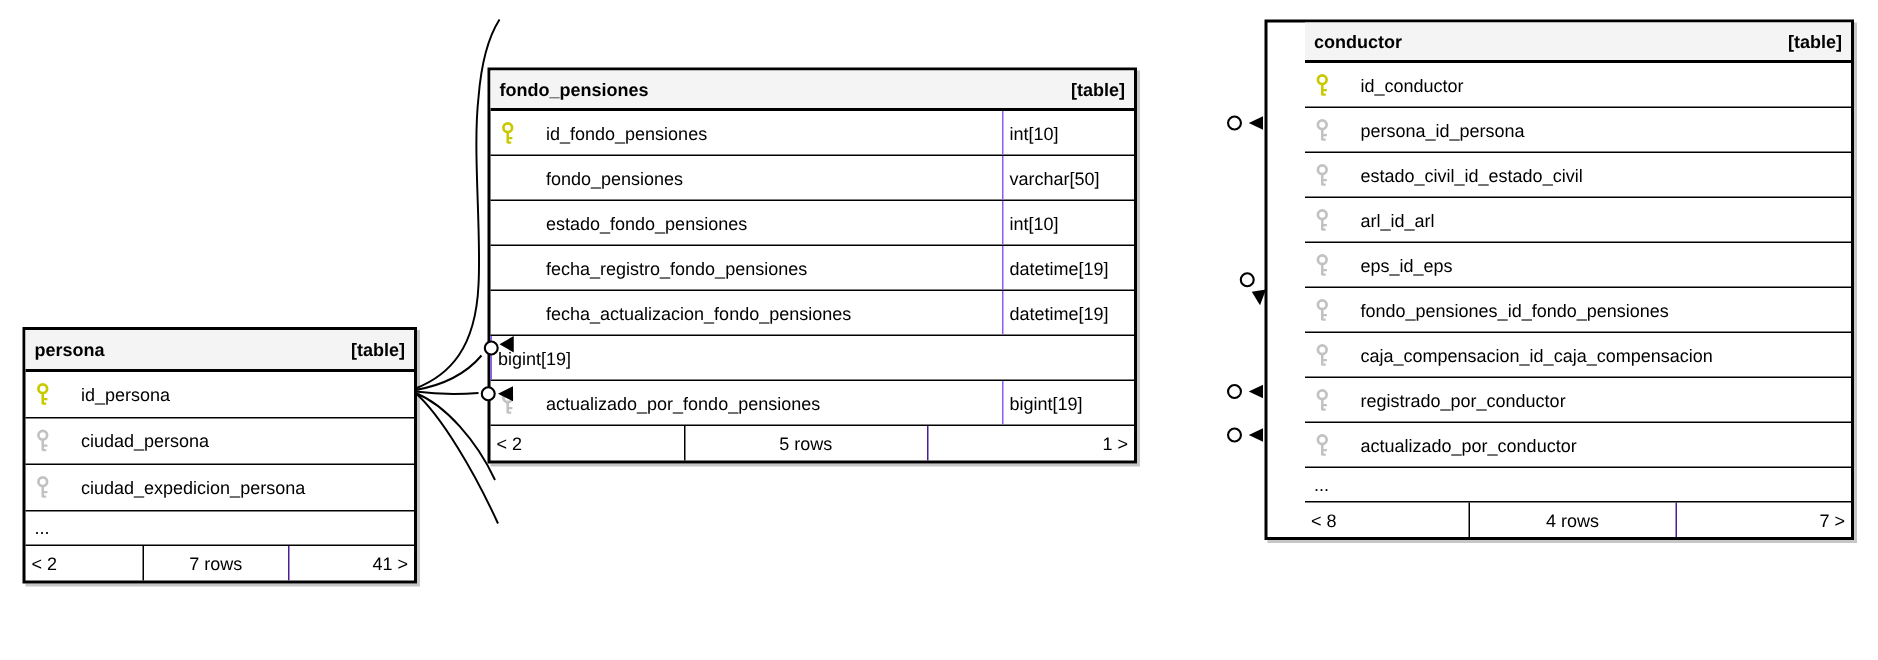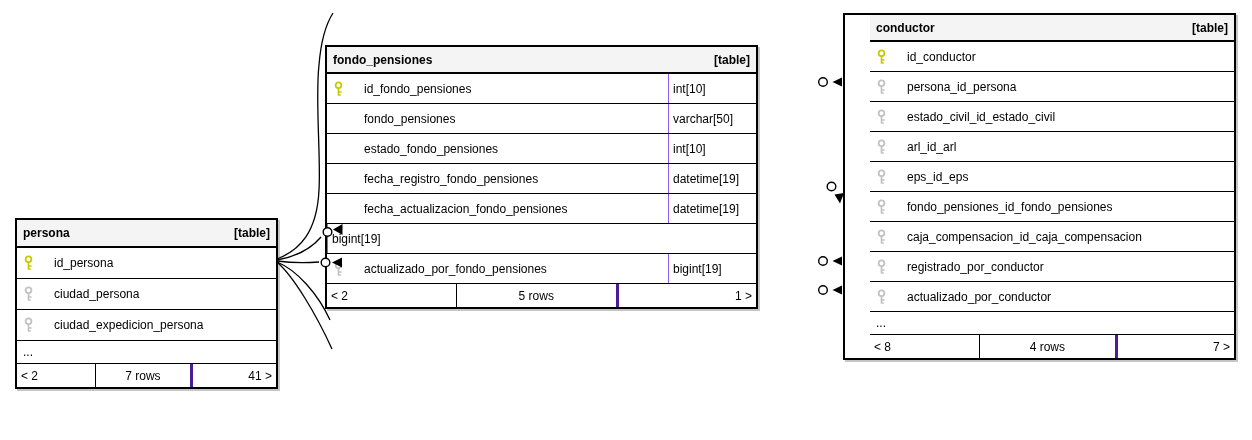--- a/index.html
+++ b/index.html
@@ -24,21 +24,21 @@
   .kicon { width:12px; flex:0 0 12px; margin-right:6px; display:flex; align-items:center; }
   .kicon.pk { color:#c9c900; }
   .kicon.fk { color:#c2c2c2; }
   .kicon.none { visibility:hidden; }
   .cname { white-space:nowrap; }
   .ctype { flex:0 0 83px; border-left:1px solid #8b5cf6; display:flex; align-items:center; padding-left:4px; }
   .erow { display:flex; align-items:center; height:22px; border-bottom:1px solid #000; padding-left:6px; }
   .tfoot { display:flex; height:23px; }
   .tfoot .fcell { display:flex; align-items:center; box-sizing:border-box; }
   .fprev { flex:0 0 30%; padding-left:4px; }
-  .frows { flex:1; justify-content:center; border-left:1px solid #000; border-right:3px solid #4c1d95; }
+  .frows { flex:1; justify-content:center; border-left:1px solid #000; border-right:1px solid #4c1d95; }
   .fnext { flex:0 0 32%; justify-content:flex-end; padding-right:4px; }
   #t-persona   { left:15px;  top:218px; width:263px; }
   #t-fondo     { left:325px; top:45px;  width:433px; }
   #t-conductor { left:843px; top:13px;  width:393px;padding-left:25px; }
   #edges { position:absolute; left:0; top:0; pointer-events:none; }
   #note { position:absolute; left:13px; top:408px; font-size:13px; }
 </style>
 </head>
 <body>
 

